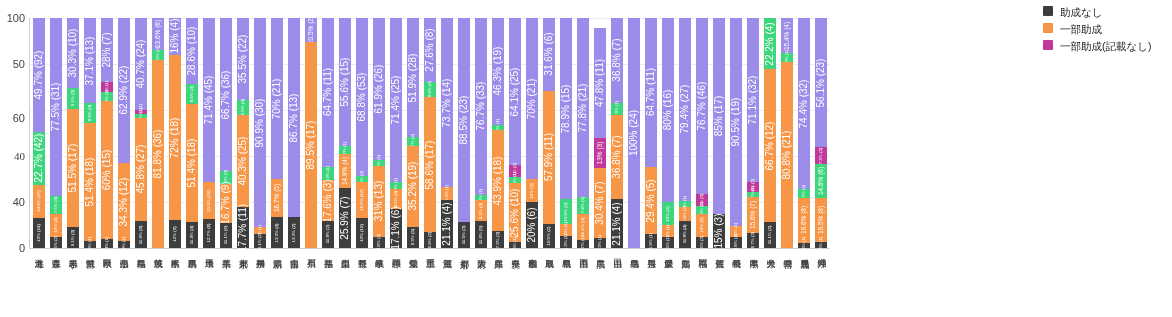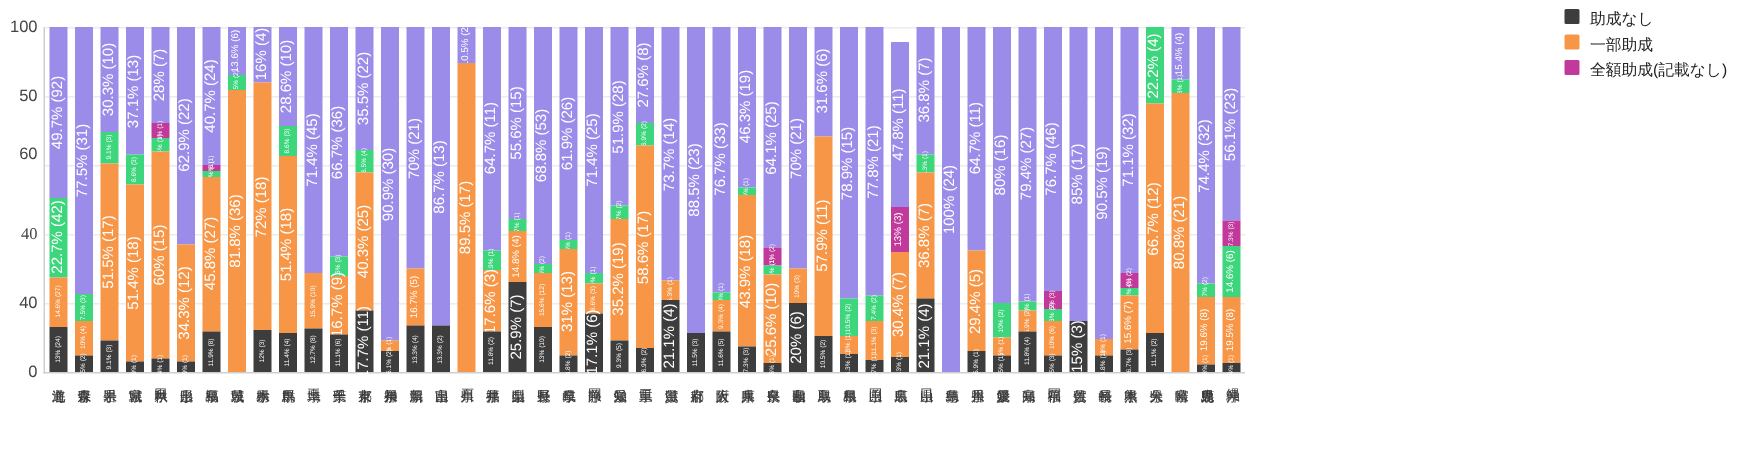--- a/index.html
+++ b/index.html
@@ -127,21 +127,21 @@
 </style>
 </head>
 <body>
 
 <div id="chart-root">
 
   <div class="y-axis">
       <div class="y-tick" style="top: 230px;">0</div>
       <div class="y-tick" style="top: 184px;">40</div>
       <div class="y-tick" style="top: 138px; font-family: Liberation Serif, serif;">40</div>
-      <div class="y-tick" style="top: 85px;">60</div>
+      <div class="y-tick" style="top: 100px;">60</div>
       <div class="y-tick" style="top: 46px;">50</div>
       <div class="y-tick" style="top: 0px;">100</div>
     </div>
   <div class="axis-line-y"></div>
   <div class="axis-line-x"></div>
 
   <div class="plot-area">
     <div class="grid-layer">
         <div class="gridline" style="top: 184px;"></div>
         <div class="gridline" style="top: 138px;"></div>
@@ -999,17 +999,17 @@
       <div class="legend-row">
         <div class="legend-swatch" style="background: rgb(61, 61, 61);"></div>
         <div class="legend-text">助成なし</div>
       </div>
       <div class="legend-row">
         <div class="legend-swatch" style="background: rgb(247, 150, 70);"></div>
         <div class="legend-text">一部助成</div>
       </div>
       <div class="legend-row">
         <div class="legend-swatch" style="background: rgb(192, 57, 155);"></div>
-        <div class="legend-text">全額助成(記載なし)</div>
+        <div class="legend-text">一部助成(記載なし)</div>
       </div>
     </div>
 
 </div>
 
 </body></html>

